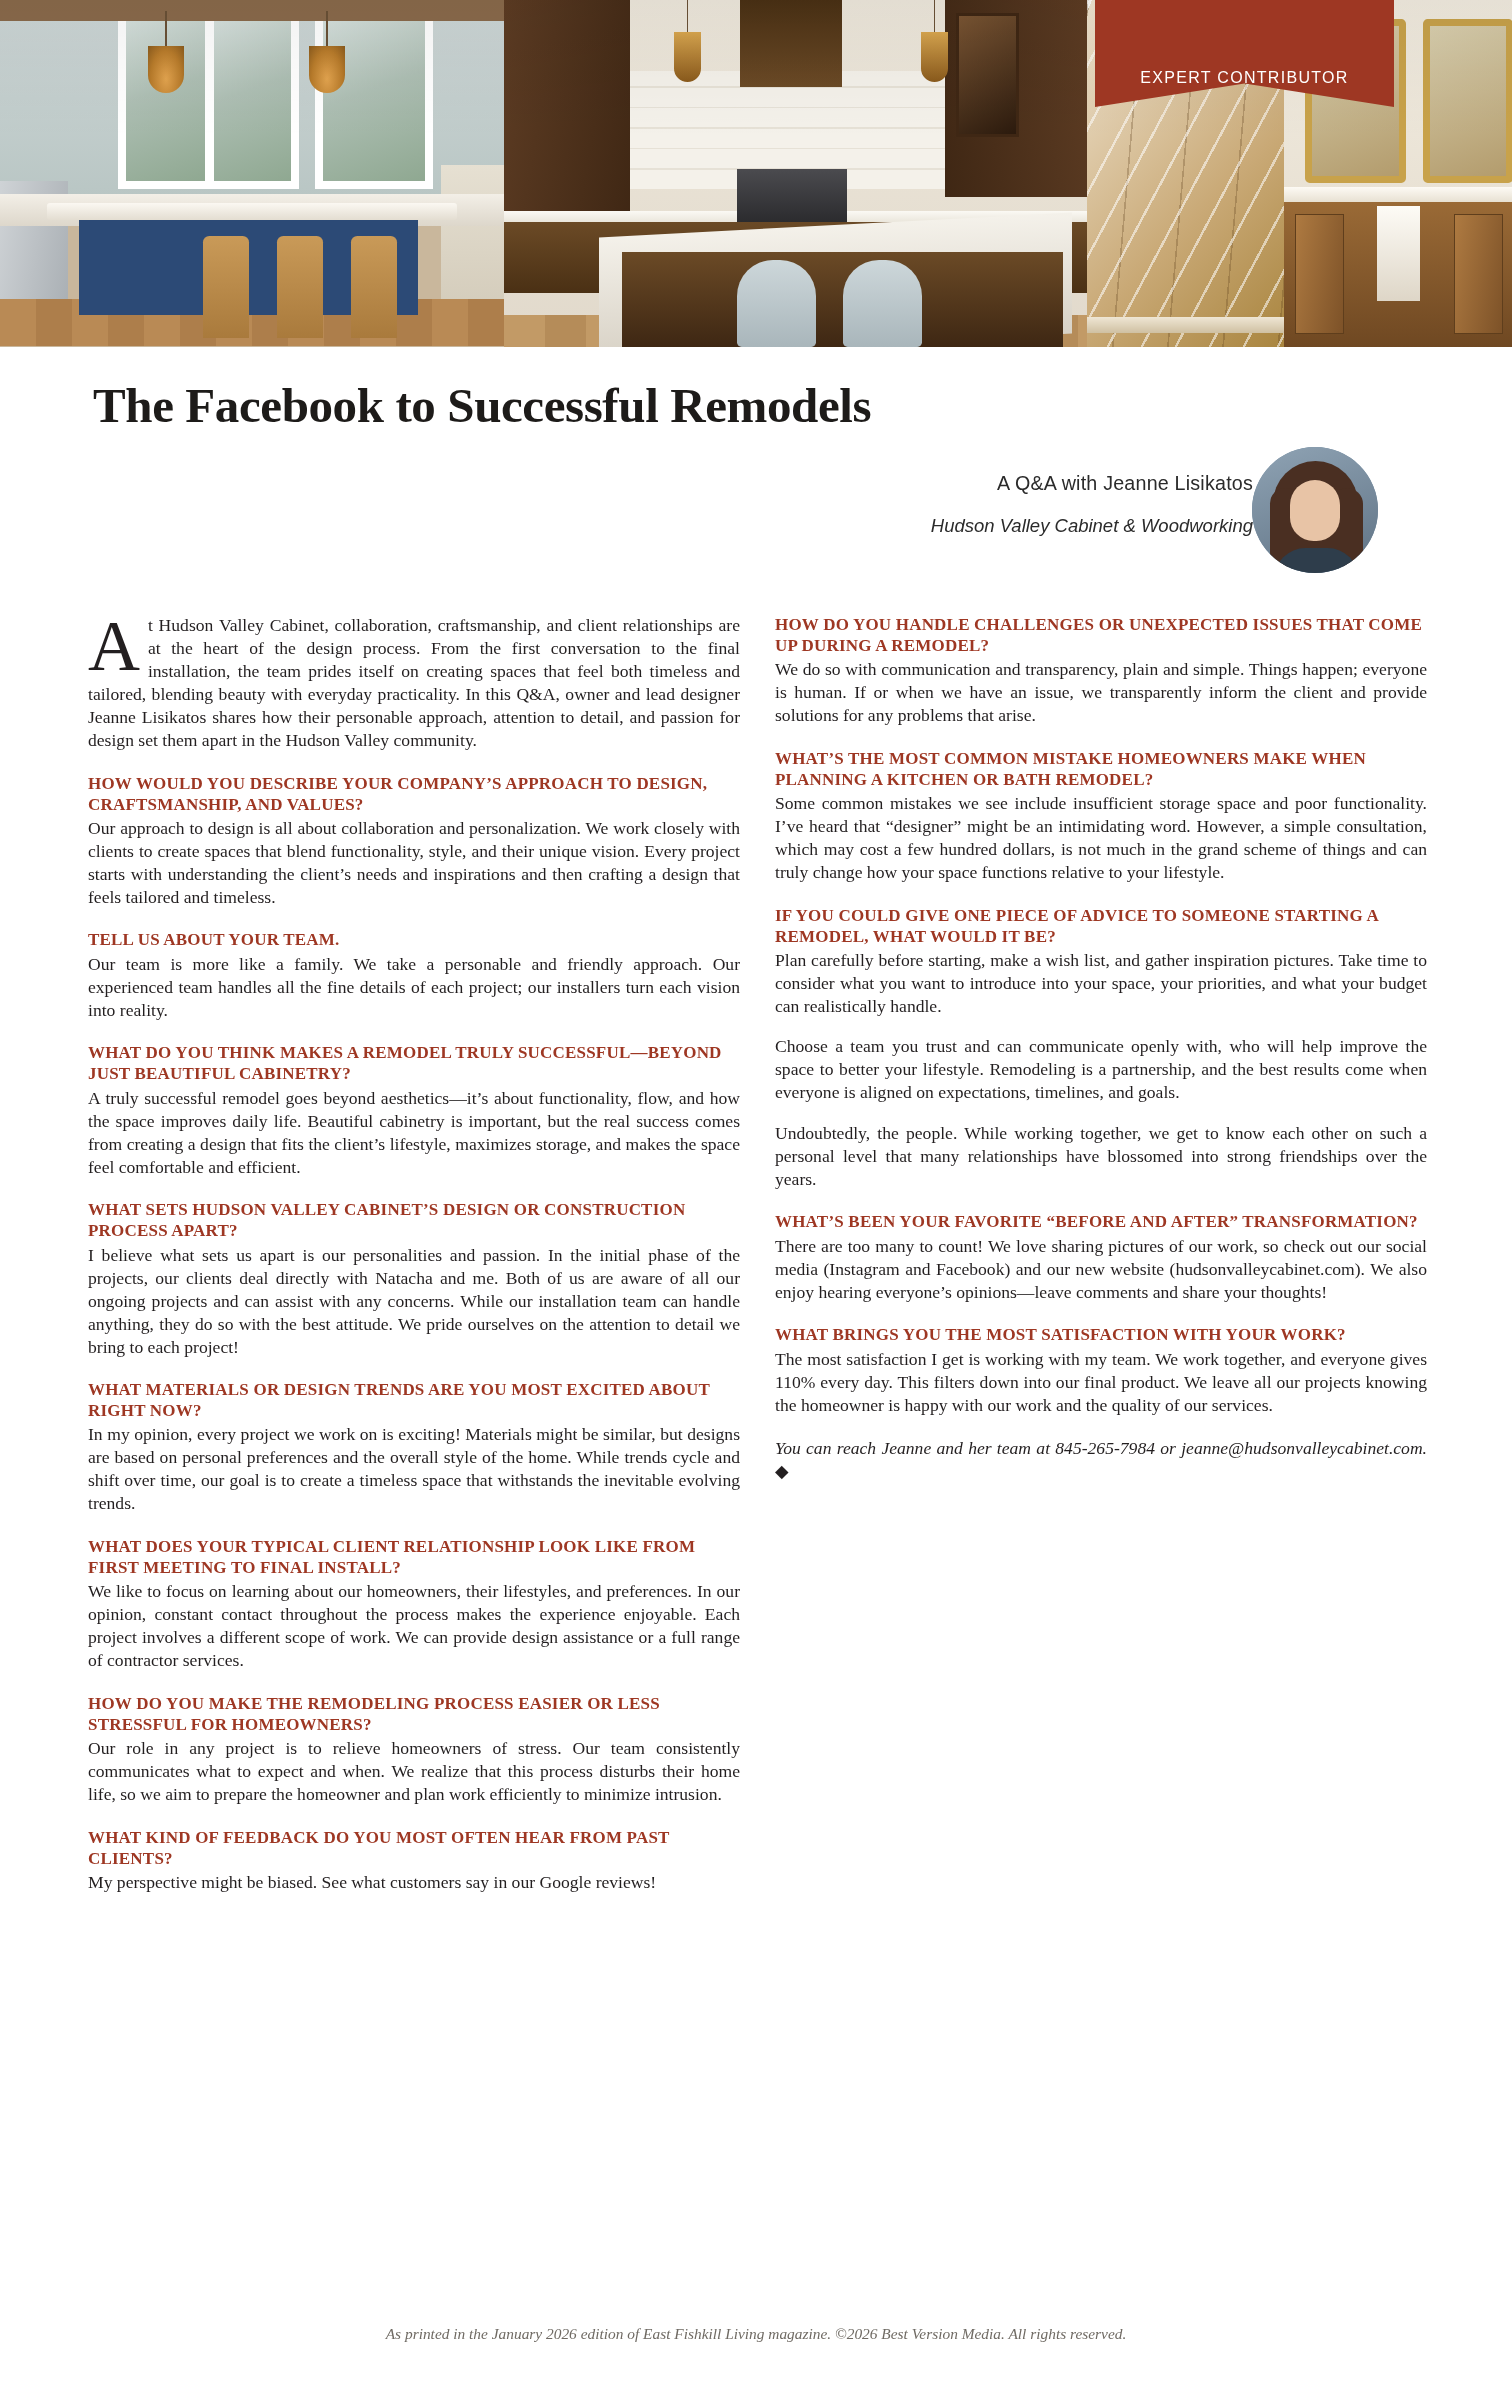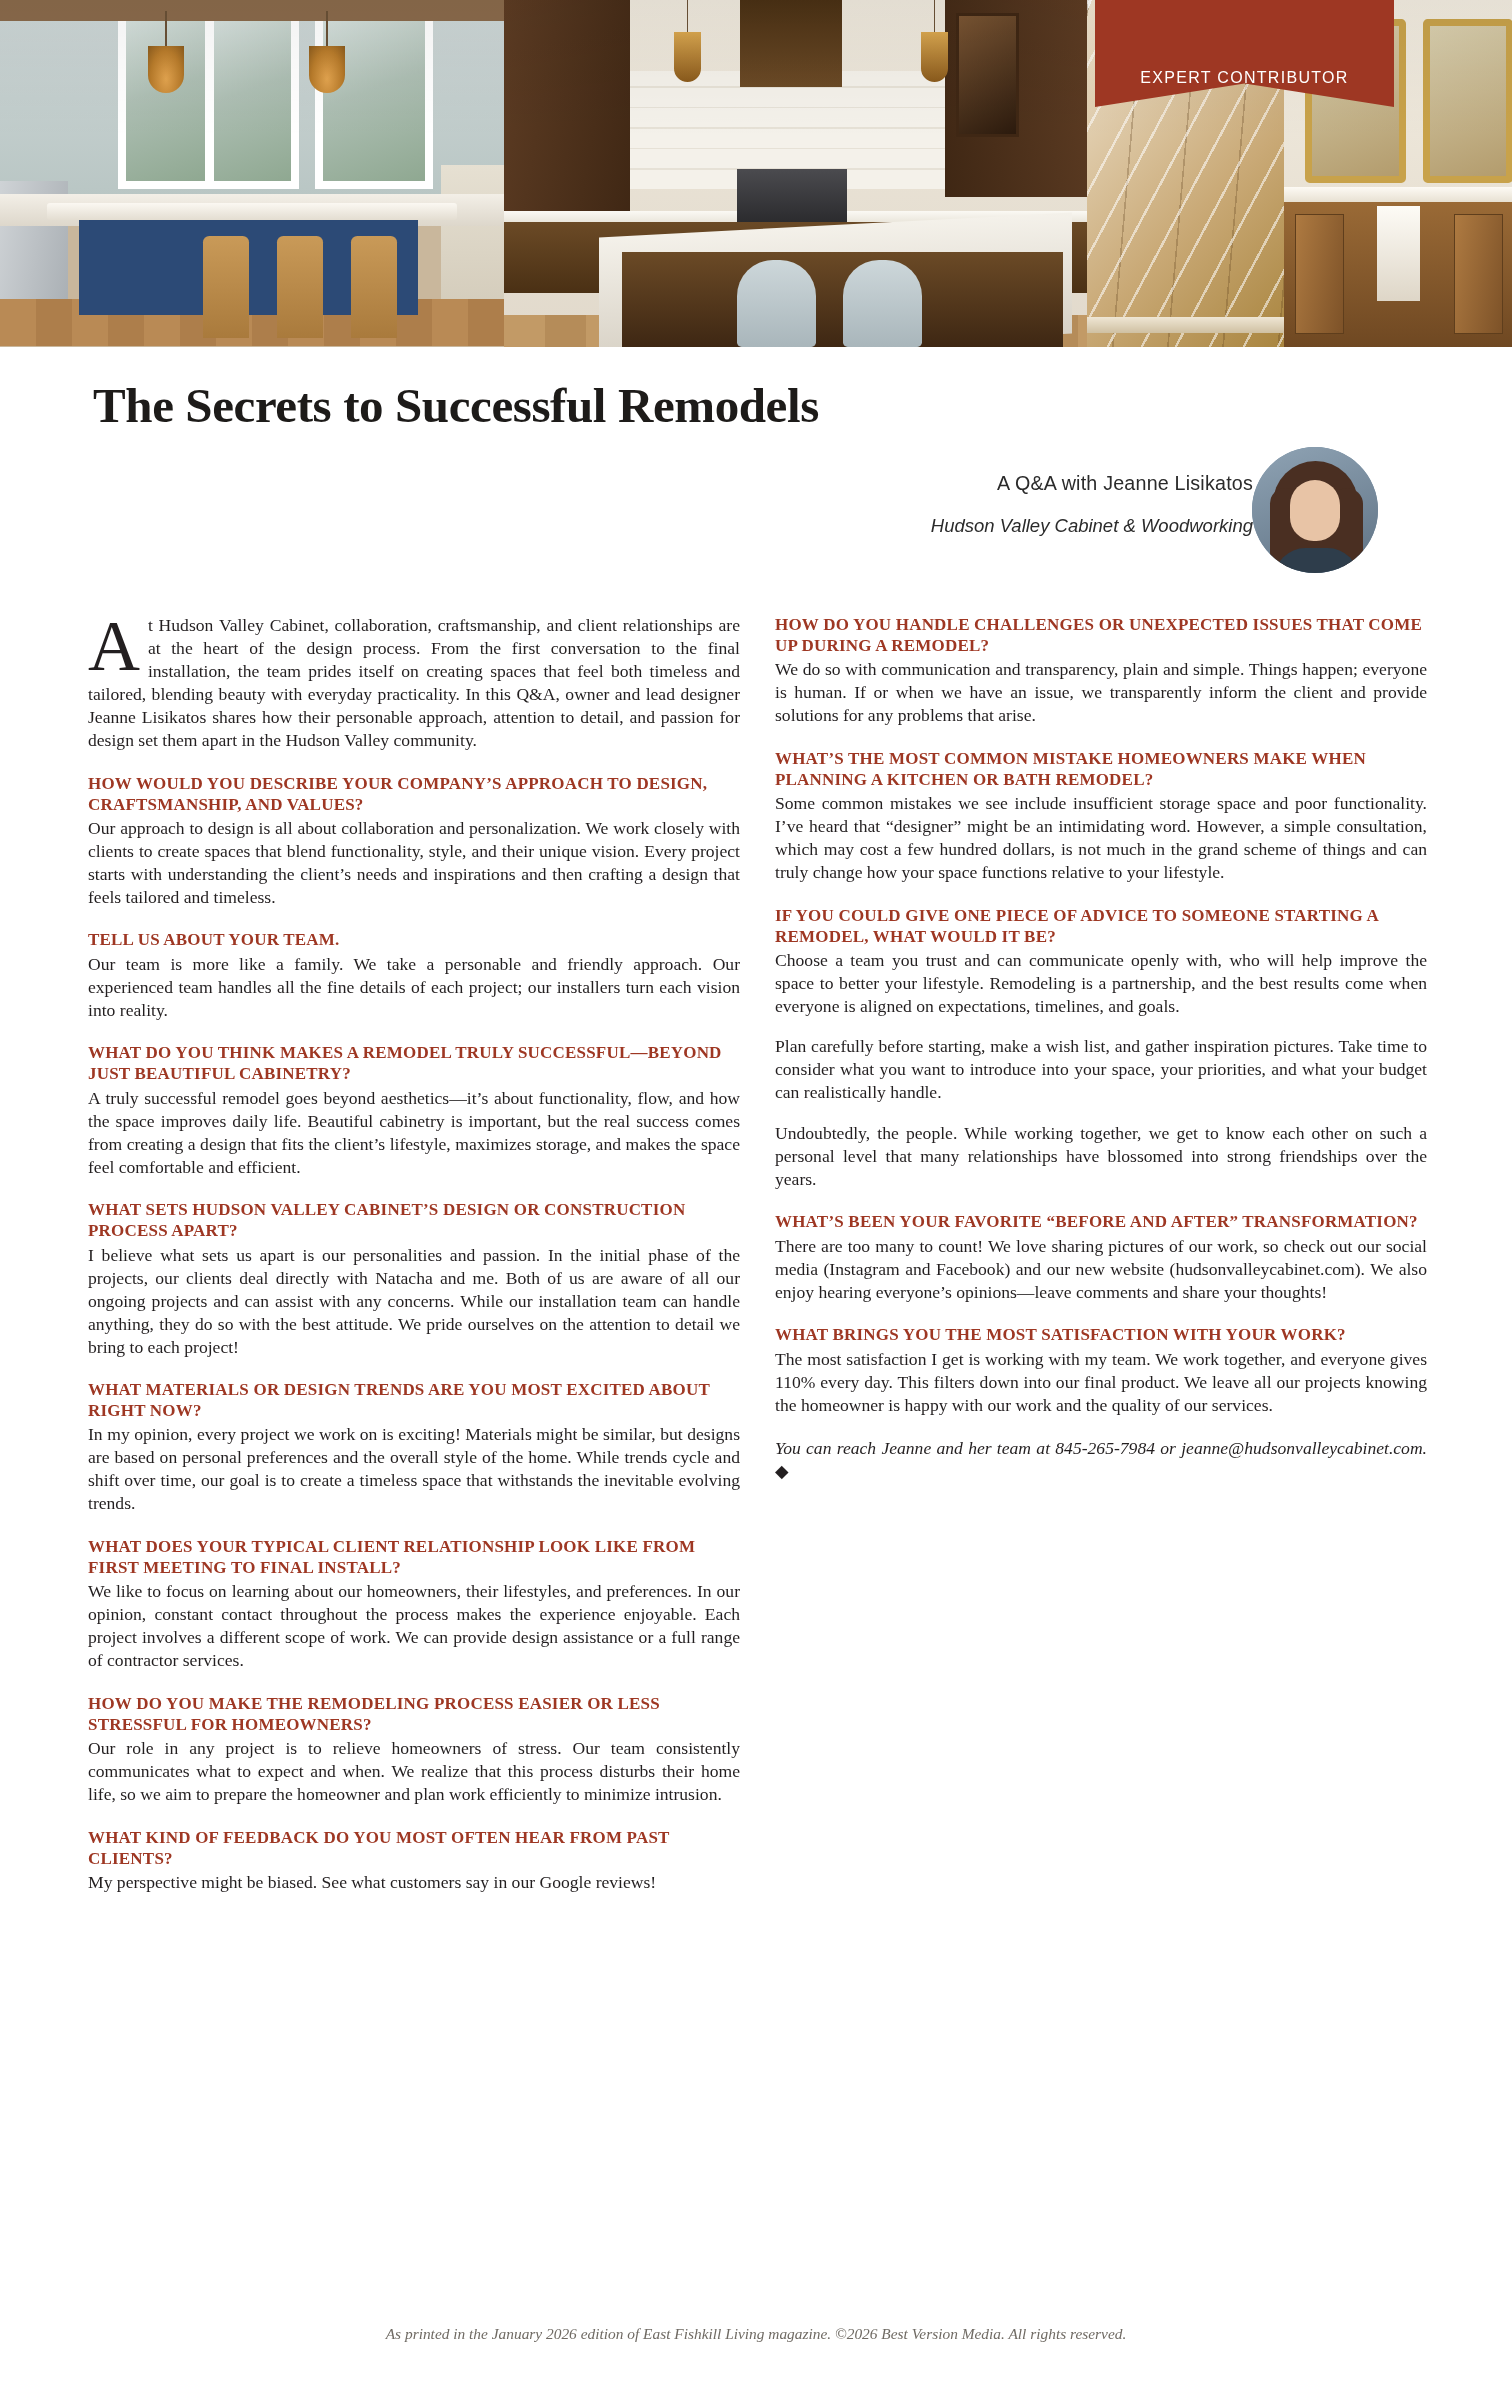--- a/index.html
+++ b/index.html
@@ -427,21 +427,21 @@
     <div class="towel"></div>
   </div>
 
   <div class="hero-fade"></div>
 
   <div class="ribbon">
     <span>EXPERT CONTRIBUTOR</span>
   </div>
 </div>
 
-<h1 class="title">The Secrets to Successful Remodels</h1>
+<h1 class="title">The Facebook to Successful Remodels</h1>
 
 <div class="byline-wrap">
   <div class="byline">
     <div class="l1">A Q&amp;A with Jeanne Lisikatos</div>
     <div class="l2">Hudson Valley Cabinet &amp; Woodworking</div>
   </div>
   <div class="avatar">
     <div class="bg"></div>
     <div class="hair"></div>
     <div class="hair2"></div>
@@ -482,22 +482,22 @@
   </div>
 
   <div class="col">
     <div class="qhead">HOW DO YOU HANDLE CHALLENGES OR UNEXPECTED ISSUES THAT COME UP DURING A REMODEL?</div>
     <p>We do so with communication and transparency, plain and simple. Things happen; everyone is human. If or when we have an issue, we transparently inform the client and provide solutions for any problems that arise.</p>
 
     <div class="qhead">WHAT’S THE MOST COMMON MISTAKE HOMEOWNERS MAKE WHEN PLANNING A KITCHEN OR BATH REMODEL?</div>
     <p>Some common mistakes we see include insufficient storage space and poor functionality. I’ve heard that “designer” might be an intimidating word. However, a simple consultation, which may cost a few hundred dollars, is not much in the grand scheme of things and can truly change how your space functions relative to your lifestyle.</p>
 
     <div class="qhead">IF YOU COULD GIVE ONE PIECE OF ADVICE TO SOMEONE STARTING A REMODEL, WHAT WOULD IT BE?</div>
+    <p>Plan carefully before starting, make a wish list, and gather inspiration pictures. Take time to consider what you want to introduce into your space, your priorities, and what your budget can realistically handle.</p>
     <p>Choose a team you trust and can communicate openly with, who will help improve the space to better your lifestyle. Remodeling is a partnership, and the best results come when everyone is aligned on expectations, timelines, and goals.</p>
-    <p>Plan carefully before starting, make a wish list, and gather inspiration pictures. Take time to consider what you want to introduce into your space, your priorities, and what your budget can realistically handle.</p>
 
     <p>Undoubtedly, the people. While working together, we get to know each other on such a personal level that many relationships have blossomed into strong friendships over the years.</p>
 
     <div class="qhead">WHAT’S BEEN YOUR FAVORITE “BEFORE AND AFTER” TRANSFORMATION?</div>
     <p>There are too many to count! We love sharing pictures of our work, so check out our social media (Instagram and Facebook) and our new website (hudsonvalleycabinet.com). We also enjoy hearing everyone’s opinions—leave comments and share your thoughts!</p>
 
     <div class="qhead">WHAT BRINGS YOU THE MOST SATISFACTION WITH YOUR WORK?</div>
     <p>The most satisfaction I get is working with my team. We work together, and everyone gives 110% every day. This filters down into our final product. We leave all our projects knowing the homeowner is happy with our work and the quality of our services.</p>
 
     <p class="contact"><span>You can reach Jeanne and her team at 845-265-7984 or jeanne@hudsonvalleycabinet.com.</span> <span class="diamond">◆</span></p>

